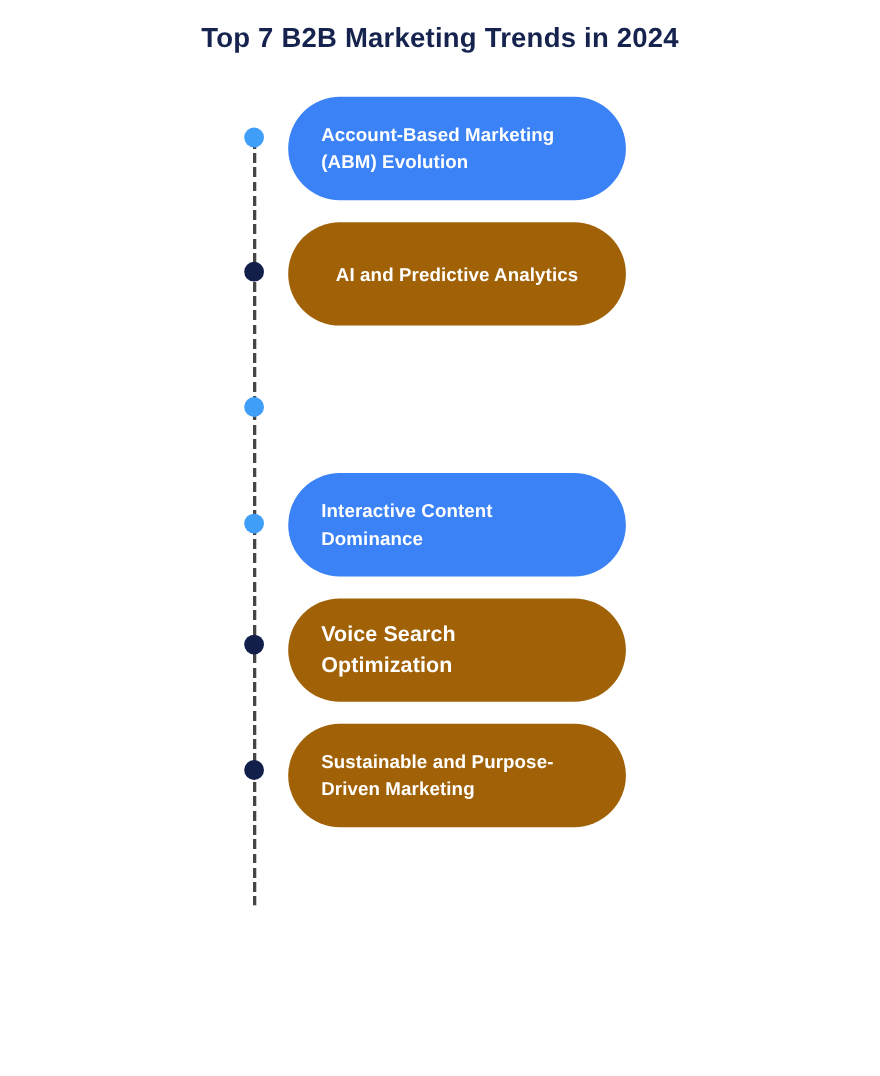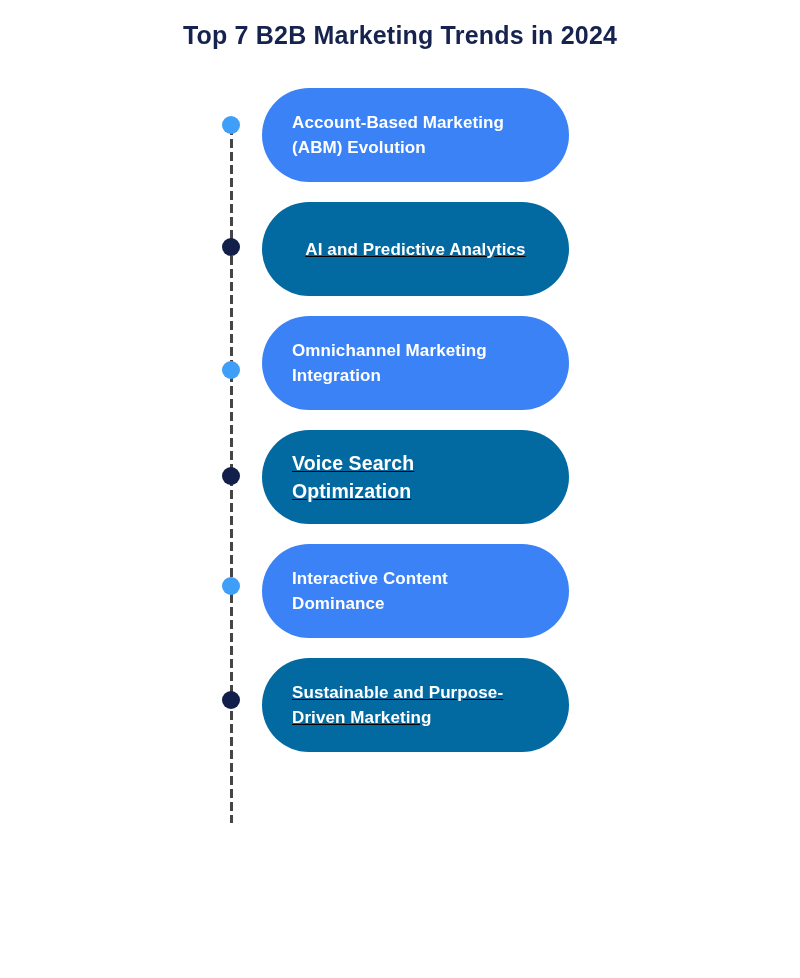--- a/index.html
+++ b/index.html
@@ -62,21 +62,21 @@
     position: absolute;
     left: 262px;
     top: 0;
     width: 307px;
     height: 94px;
     border-radius: 47px;
     display: flex;
     align-items: center;
   }
   .row.blue .pill { background: #3b82f6; }
-  .row.navy .pill { background: #0369a1; text-decoration: underline; }
+  .row.navy .pill { background: #a16207; }
   .pill .label {
     color: #FFFFFF;
     font-weight: 700;
     font-size: 17px;
     line-height: 25px;
     padding: 0 26px 0 30px;
     white-space: pre-line;
     letter-spacing: 0.1px;
   }
   .row.single .pill { justify-content: center; }
@@ -114,39 +114,35 @@
 
       <div class="row navy single">
         <span class="dot"></span>
         <div class="pill">
           <span class="label">AI and Predictive Analytics</span>
         </div>
       </div>
 
       <div class="row blue">
         <span class="dot"></span>
+      </div>
+
+      <div class="row blue">
+        <span class="dot"></span>
         <div class="pill">
-          <span class="label">Omnichannel Marketing
-Integration</span>
+          <span class="label">Interactive Content
+Dominance</span>
         </div>
       </div>
 
       <div class="row navy large">
         <span class="dot"></span>
         <div class="pill">
           <span class="label">Voice Search
 Optimization</span>
-        </div>
-      </div>
-
-      <div class="row blue">
-        <span class="dot"></span>
-        <div class="pill">
-          <span class="label">Interactive Content
-Dominance</span>
         </div>
       </div>
 
       <div class="row navy">
         <span class="dot"></span>
         <div class="pill">
           <span class="label">Sustainable and Purpose-
 Driven Marketing</span>
         </div>
       </div>

